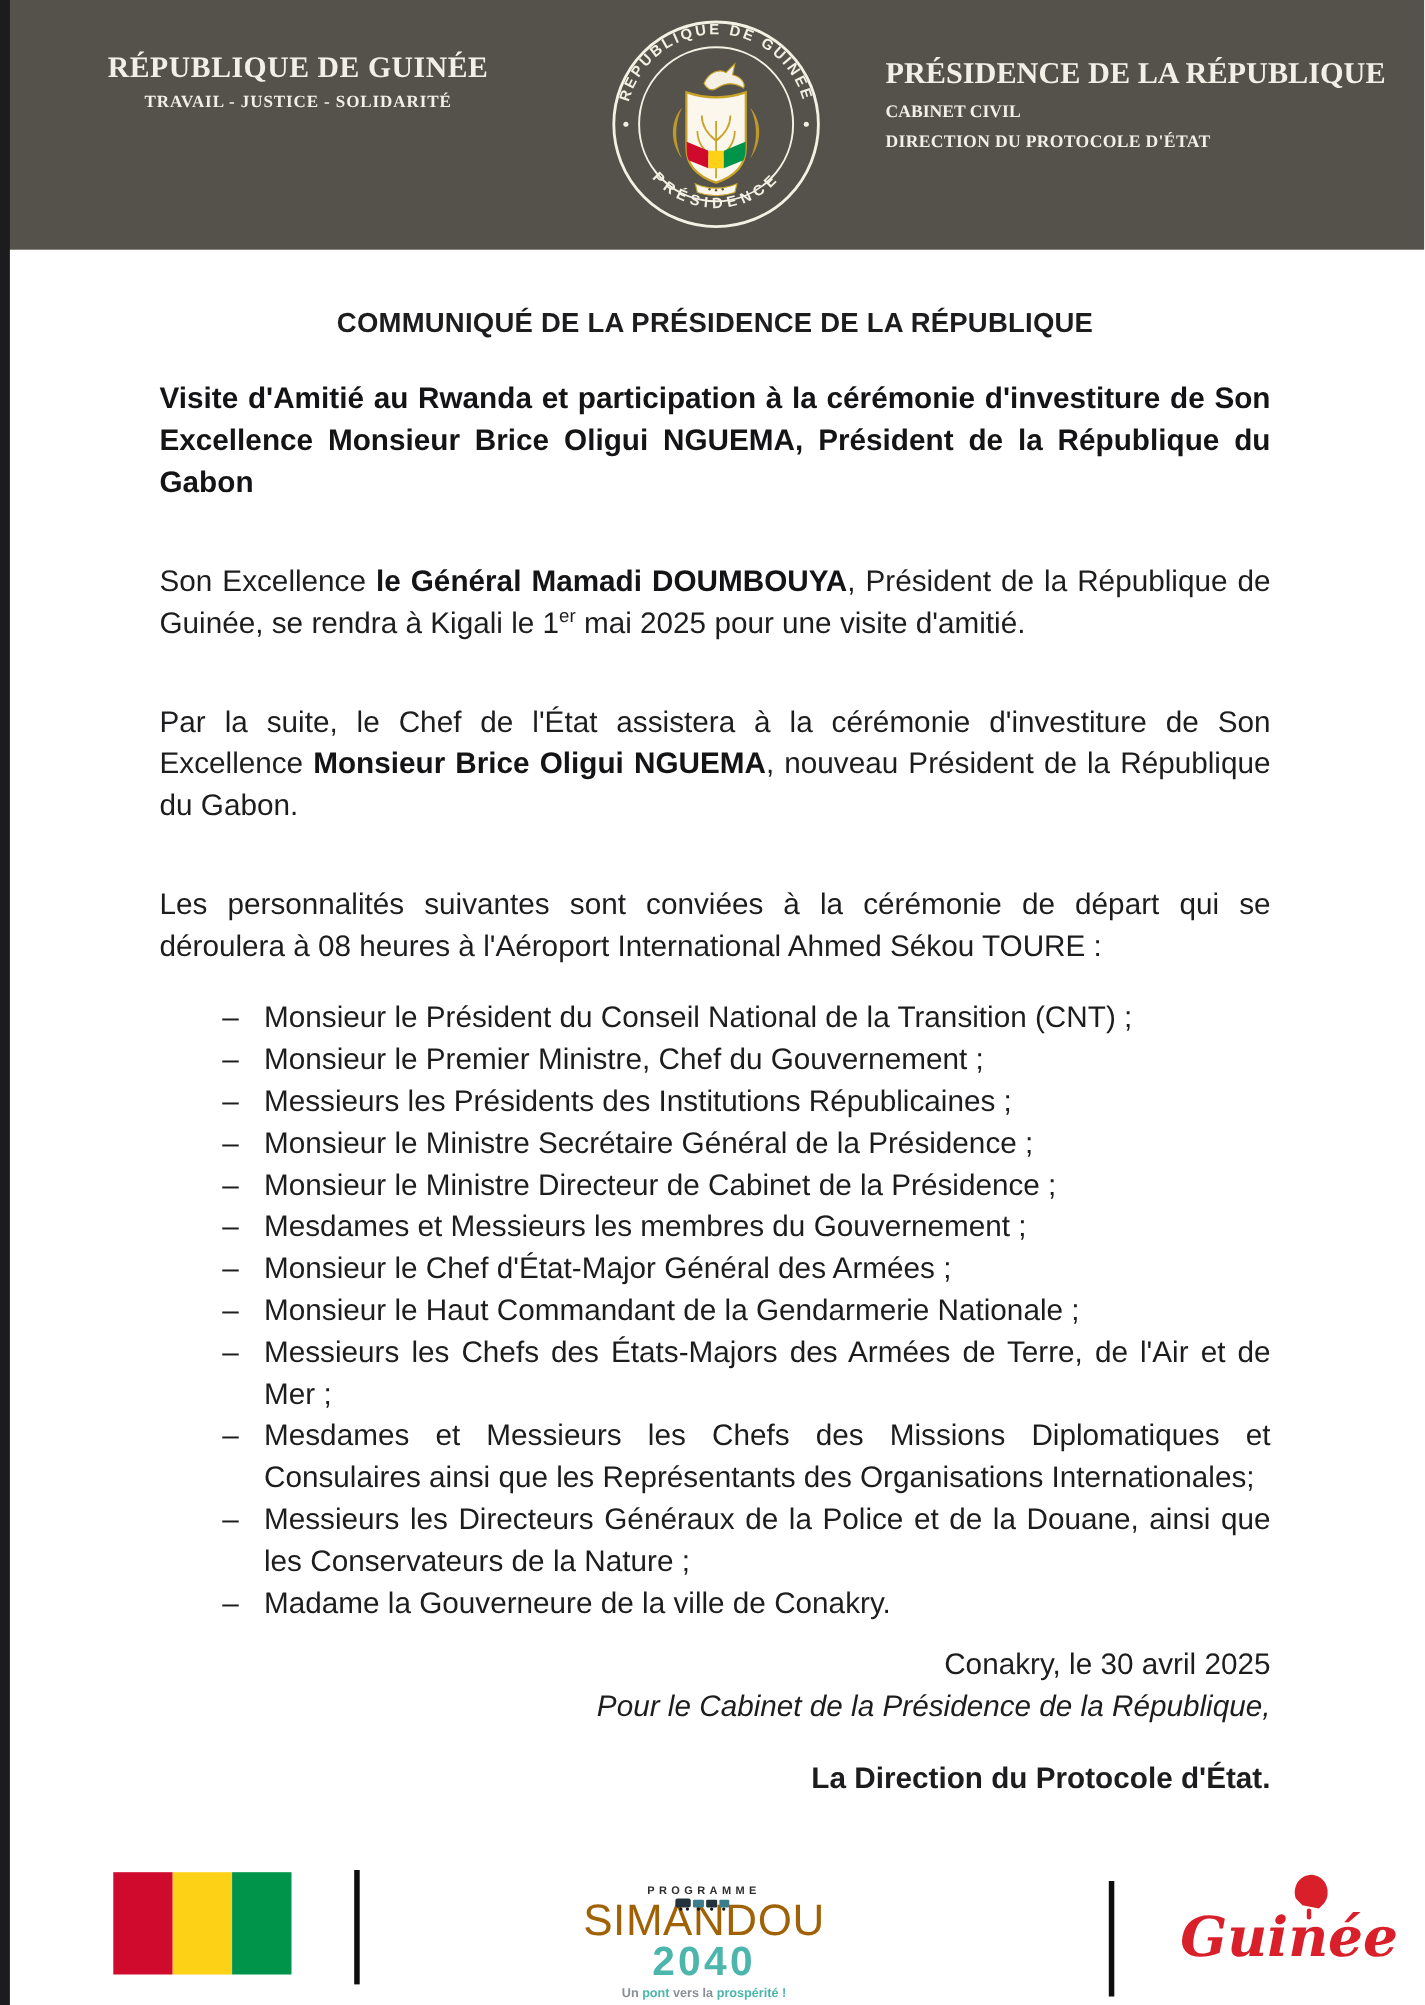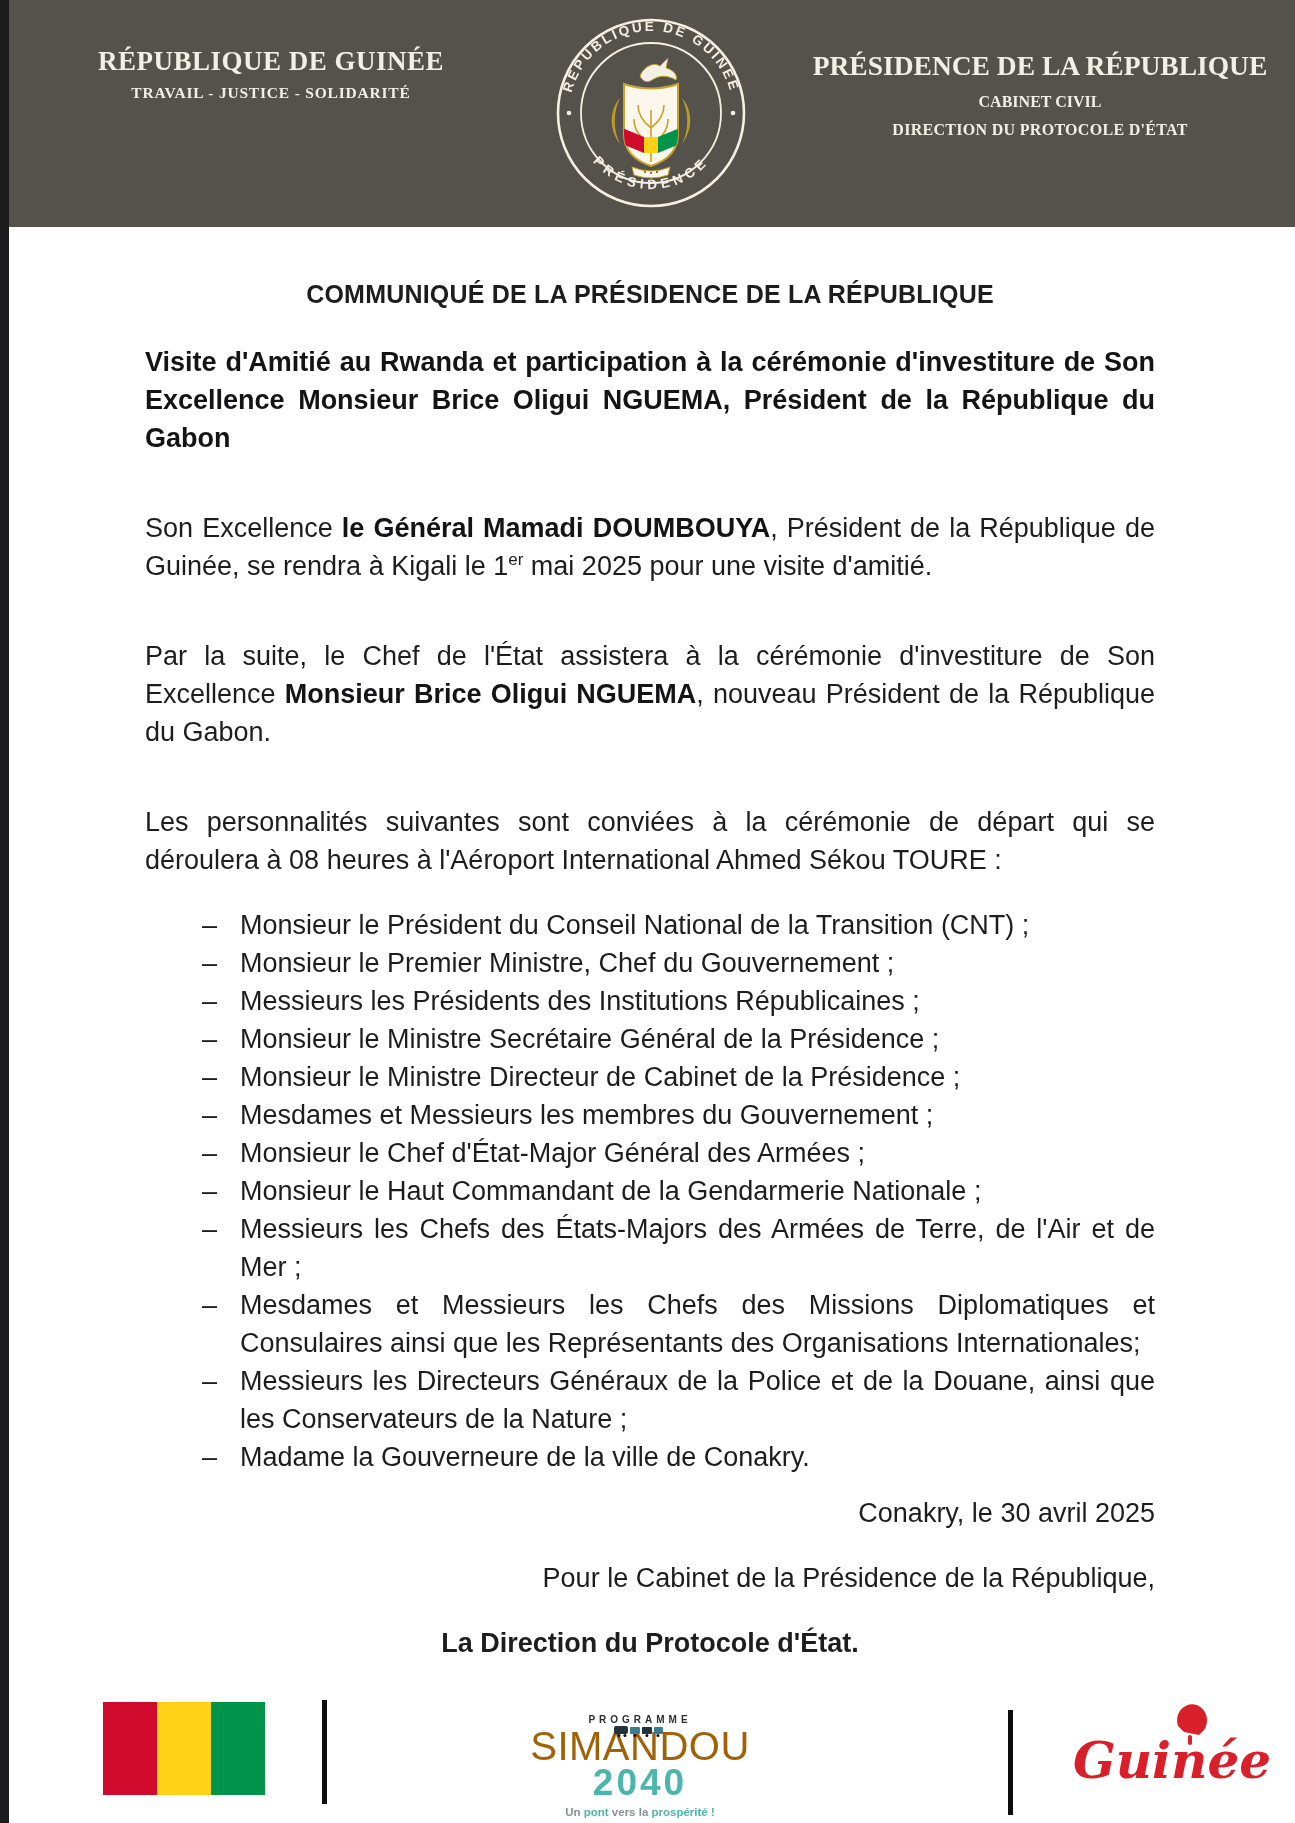--- a/index.html
+++ b/index.html
@@ -6,39 +6,39 @@
   .page{position:relative;width:1295px;height:1823px;background:#fff;overflow:hidden;
         font-family:"Liberation Sans", sans-serif;color:var(--ink,#1d1d1f);}
   
   .edge-strip{position:absolute;left:0;top:0;width:9px;height:100%;background:var(--edge,#1c1c1e);z-index:9;}
   
   .band{position:absolute;left:0;top:0;width:100%;height:227px;background:var(--band,#54524a);}
   .band-left{position:absolute;left:78px;top:46px;width:386px;text-align:center;
              color:#f2efe6;font-family:"Liberation Serif", serif;}
   .band-left .l1{font-size:27px;font-weight:bold;letter-spacing:.5px;line-height:30px;}
   .band-left .l2{font-size:15.5px;font-weight:bold;letter-spacing:.8px;margin-top:8px;}
-  .band-right{position:absolute;left:805px;top:50px;width:470px;text-align:center;
+  .band-right{position:absolute;left:805px;top:50px;width:470px;text-align:left;
               color:#f2efe6;font-family:"Liberation Serif", serif;}
   .band-right .l1{font-size:27.5px;font-weight:bold;line-height:31px;}
   .band-right .l2{font-size:16px;font-weight:bold;margin-top:7px;line-height:27px;}
   .band-right .l3{font-size:16px;font-weight:bold;margin-top:6px;letter-spacing:.3px;}
   .seal{position:absolute;left:554px;top:16px;width:194px;height:194px;}
   
   .doc{position:absolute;left:145px;top:227px;width:1010px;font-size:27px;line-height:38px;}
   .doc-title{margin-top:48px;text-align:center;font-weight:bold;font-size:25px;letter-spacing:.2px;}
   .subject{margin-top:30px;font-weight:bold;text-align:justify;}
   .para{margin-top:52px;text-align:justify;}
   .para strong,.subject{color:#141416;}
   sup{font-size:17px;line-height:0;}
   ul.invitees{margin:27px 0 0 0;padding:0;list-style:none;}
   ul.invitees li{position:relative;padding-left:95px;text-align:justify;}
   ul.invitees .dash{position:absolute;left:57px;top:0;}
   .date-line{margin-top:18px;text-align:right;}
-  .closing-line{margin-top:27px;text-align:right;}
-  .signature-line{margin-top:27px;text-align:center;font-weight:bold;}
+  .closing-line{text-align:right;font-style:italic;}
+  .signature-line{margin-top:27px;text-align:right;font-weight:bold;}
   
   .flag{position:absolute;left:103px;top:1702px;width:162px;height:93px;display:flex;}
   .flag .red{flex:1;background:var(--flag-red,#cf0a2c);}
   .flag .yellow{flex:1;background:var(--flag-yellow,#fcd116);}
   .flag .green{flex:1;background:var(--flag-green,#00944a);}
   .vline{position:absolute;width:5px;background:#0d0d0d;}
   .vline.v1{left:322px;top:1700px;height:104px;}
   .vline.v2{left:1008px;top:1710px;height:105px;}
   .simandou{position:absolute;left:500px;top:1714px;width:280px;text-align:center;}
   .sim-kicker{font-size:10px;font-weight:bold;letter-spacing:4px;color:#2e2e2e;}

